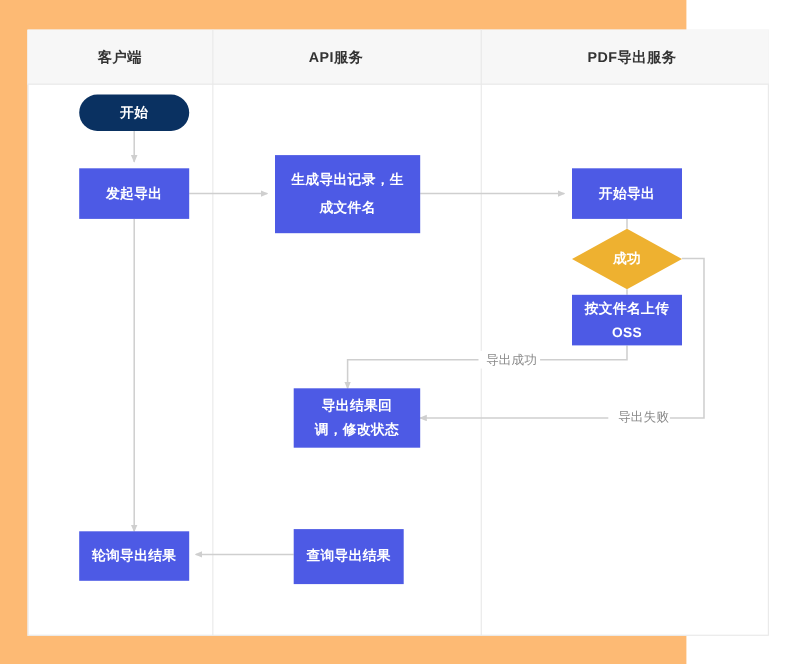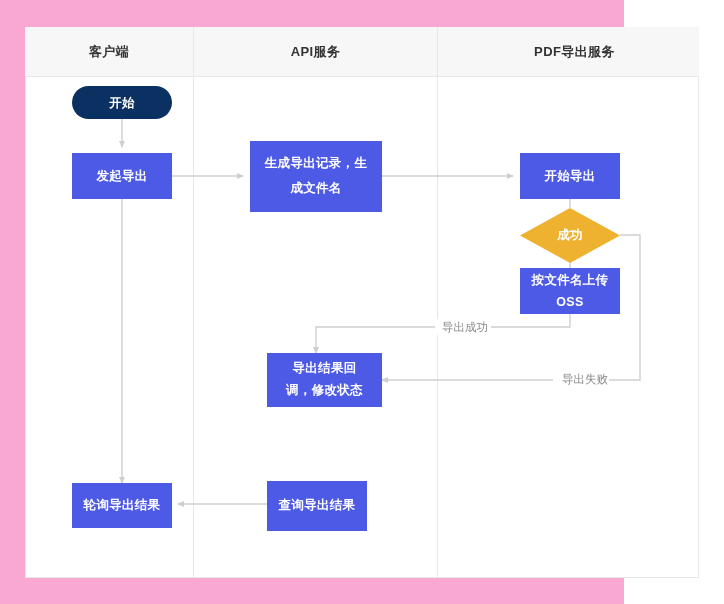--- a/index.html
+++ b/index.html
@@ -8,21 +8,21 @@
     background: #ffffff;
     width: 724px;
     height: 604px;
     overflow: hidden;
     font-family: "Liberation Sans", "DejaVu Sans", sans-serif;
   }
   #canvas {
     position: relative;
     width: 624px;
     height: 604px;
-    background: #f9a8d4;
+    background: #fdba74;
   }
   .frame {
     position: absolute;
     left: 25px;
     top: 27px;
     width: 674px;
     height: 551px;
     border: 1px solid #e8e8e8;
     box-sizing: border-box;
     background: #ffffff;
@@ -97,21 +97,21 @@
 
 <div id="canvas">
 
   <div class="frame"></div>
   <div class="header-band"></div>
 
   <div class="lane-divider" style="left:193px;"></div>
   <div class="lane-divider" style="left:437px;"></div>
 
   <div class="lane-header" style="left:25px;  width:168px;">客户端</div>
-  <div class="lane-header" style="left:194px; width:243px;">API服务</div>
+  <div class="lane-header" style="left:184px; width:243px;">API服务</div>
   <div class="lane-header" style="left:444px; width:261px;">PDF导出服务</div>
 
   <svg class="flow" viewBox="0 0 724 604">
     <defs>
       <marker id="arrow" markerWidth="7" markerHeight="7" refX="6" refY="3" orient="auto" markerUnits="userSpaceOnUse">
         <path d="M0,0 L7,3 L0,6 z" fill="#cfcfcf"></path>
       </marker>
     </defs>
 
     <path class="edge-line" d="M122,118 L122,147" marker-end="url(#arrow)"></path>

